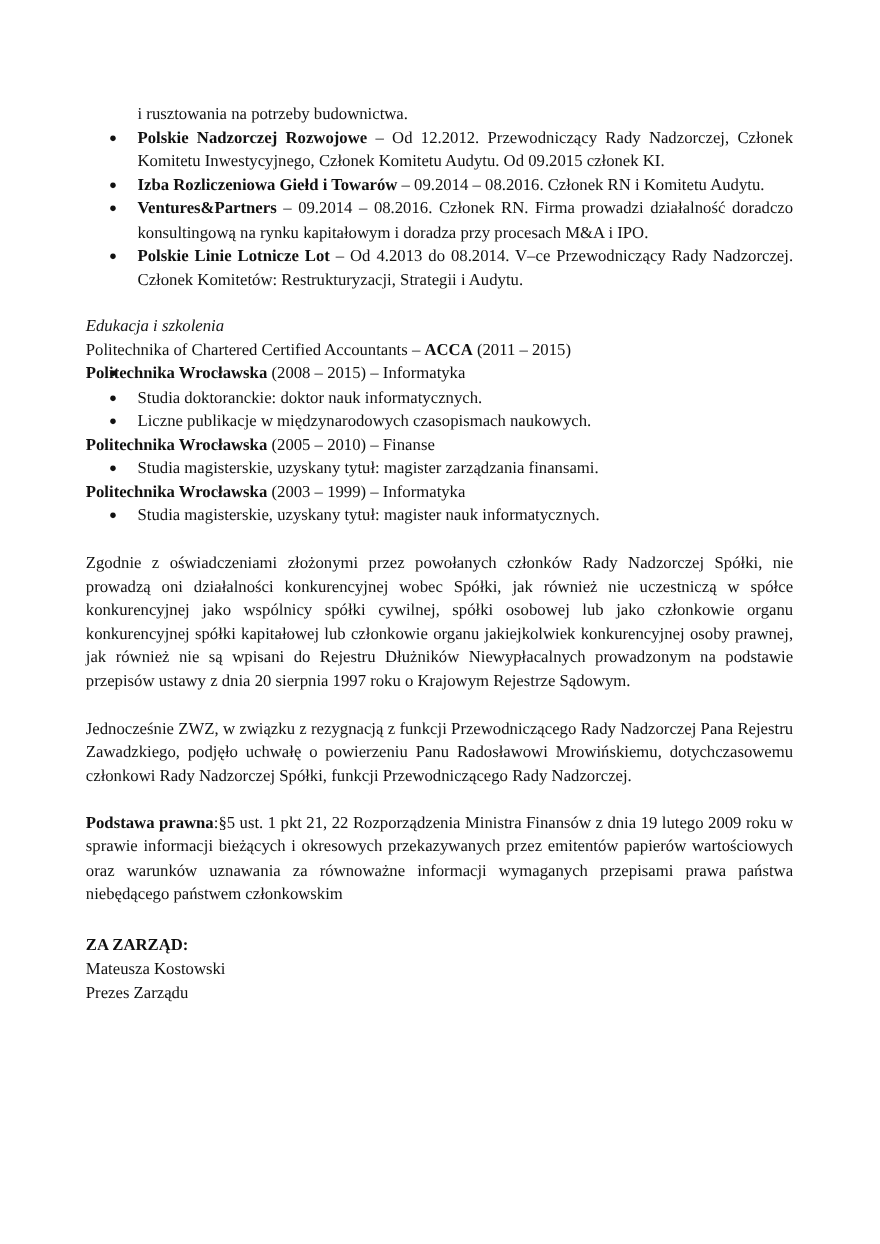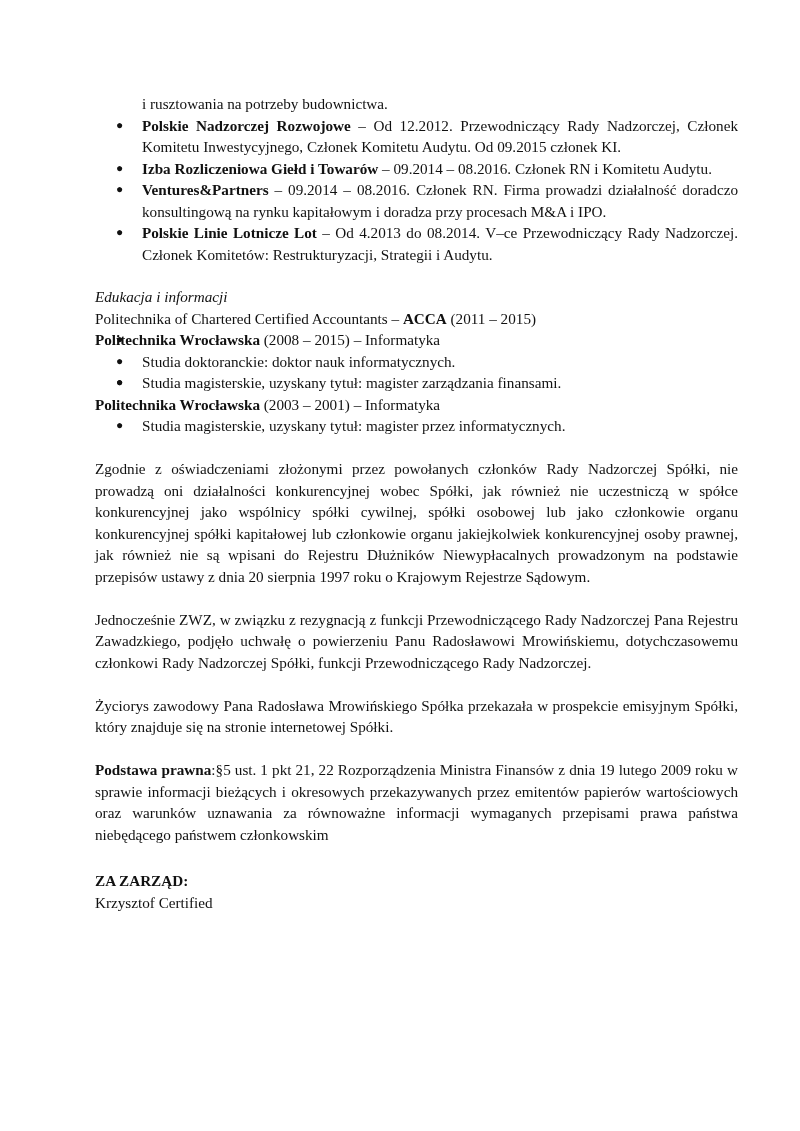--- a/index.html
+++ b/index.html
@@ -12,21 +12,21 @@
       height: 1131px;
       position: relative;
       overflow: hidden;
       font-family: "Liberation Serif", "DejaVu Serif", serif;
       color: #111111;
       font-size: 15.2px;
       line-height: 21.5px;
     }
     .page {
       position: absolute;
-      left: 95px;
+      left: 78px;
       top: 93px;
       width: 643px;
     }
     .just {
       text-align: justify;
       text-align-last: left;
     }
     .cont-line {
       padding-left: 47px;
     }
@@ -88,54 +88,57 @@
     <li>
       <span class="bullet">●</span>
       <span class="bn">Ventures&amp;Partners</span><span> – 09.2014 – 08.2016. Członek RN. Firma prowadzi działalność doradczo konsultingową na rynku kapitałowym i doradza przy procesach M&amp;A i IPO.</span>
     </li>
     <li>
       <span class="bullet">●</span>
       <span class="bn">Polskie Linie Lotnicze Lot</span><span> – Od 4.2013 do 08.2014. V–ce Przewodniczący Rady Nadzorczej. Członek Komitetów: Restrukturyzacji, Strategii i Audytu.</span>
     </li>
   </ul>
 
-  <div class="sec-title">Edukacja i informacji</div>
+  <div class="sec-title">Edukacja i szkolenia</div>
 
   <div class="edu-head">
     <span>Politechnika of Chartered Certified Accountants – </span><span class="strong">ACCA</span><span> (2011 – 2015)</span>
   </div>
   <ul class="edu">
     <li><span class="bullet">●</span></li>
   </ul>
 
   <div class="edu-head">
     <span class="strong">Politechnika Wrocławska</span><span> (2008 – 2015) – Informatyka</span>
   </div>
   <ul class="edu">
     <li><span class="bullet">●</span><span>Studia doktoranckie: doktor nauk informatycznych.</span></li>
-    <li><span class="bullet">●</span></li>
+    <li><span class="bullet">●</span><span>Liczne publikacje w międzynarodowych czasopismach naukowych.</span></li>
   </ul>
 
+  <div class="edu-head">
+    <span class="strong">Politechnika Wrocławska</span><span> (2005 – 2010) – Finanse</span>
+  </div>
   <ul class="edu">
     <li><span class="bullet">●</span><span>Studia magisterskie, uzyskany tytuł: magister zarządzania finansami.</span></li>
   </ul>
 
   <div class="edu-head">
-    <span class="strong">Politechnika Wrocławska</span><span> (2003 – 2001) – Informatyka</span>
+    <span class="strong">Politechnika Wrocławska</span><span> (2003 – 1999) – Informatyka</span>
   </div>
   <ul class="edu">
-    <li><span class="bullet">●</span><span>Studia magisterskie, uzyskany tytuł: magister przez informatycznych.</span></li>
+    <li><span class="bullet">●</span><span>Studia magisterskie, uzyskany tytuł: magister nauk informatycznych.</span></li>
   </ul>
 
   <p class="para just" style="margin-bottom:0;margin-top:21.5px;">Zgodnie z oświadczeniami złożonymi przez powołanych członków Rady Nadzorczej Spółki, nie prowadzą oni działalności konkurencyjnej wobec Spółki, jak również nie uczestniczą w spółce konkurencyjnej jako wspólnicy spółki cywilnej, spółki osobowej lub jako członkowie organu konkurencyjnej spółki kapitałowej lub członkowie organu jakiejkolwiek konkurencyjnej osoby prawnej, jak również nie są wpisani do Rejestru Dłużników Niewypłacalnych prowadzonym na podstawie przepisów ustawy z dnia 20  sierpnia 1997 roku o Krajowym Rejestrze Sądowym.</p>
 
   <p class="para just" style="margin-bottom:0;">Jednocześnie ZWZ, w związku z rezygnacją z funkcji Przewodniczącego Rady Nadzorczej Pana Rejestru Zawadzkiego, podjęło uchwałę o powierzeniu Panu Radosławowi Mrowińskiemu, dotychczasowemu członkowi Rady Nadzorczej Spółki, funkcji Przewodniczącego Rady Nadzorczej.</p>
 
-  <p class="para just" style="margin-bottom:0;">Życiorys zawodowy Pana Radosława Mrowińskiego Spółka przekazała w prospekcie emisyjnym Spółki, który znajduje się na stronie internetowej Spółki.</p>
 
   <p class="para just" style="margin-bottom:0;"><span class="bn">Podstawa prawna</span><span>:§5 ust. 1 pkt 21, 22 Rozporządzenia Ministra Finansów z dnia 19 lutego 2009 roku w sprawie informacji bieżących i okresowych przekazywanych przez emitentów papierów wartościowych oraz warunków uznawania za równoważne informacji wymaganych przepisami prawa  państwa  niebędącego państwem członkowskim</span></p>
 
   <div class="sig">
     <div class="strong">ZA ZARZĄD:</div>
-    <div>Krzysztof Certified</div>
+    <div>Mateusza Kostowski</div>
+    <div>Prezes Zarządu</div>
   </div>
 
 </div>
 
 </body></html>

